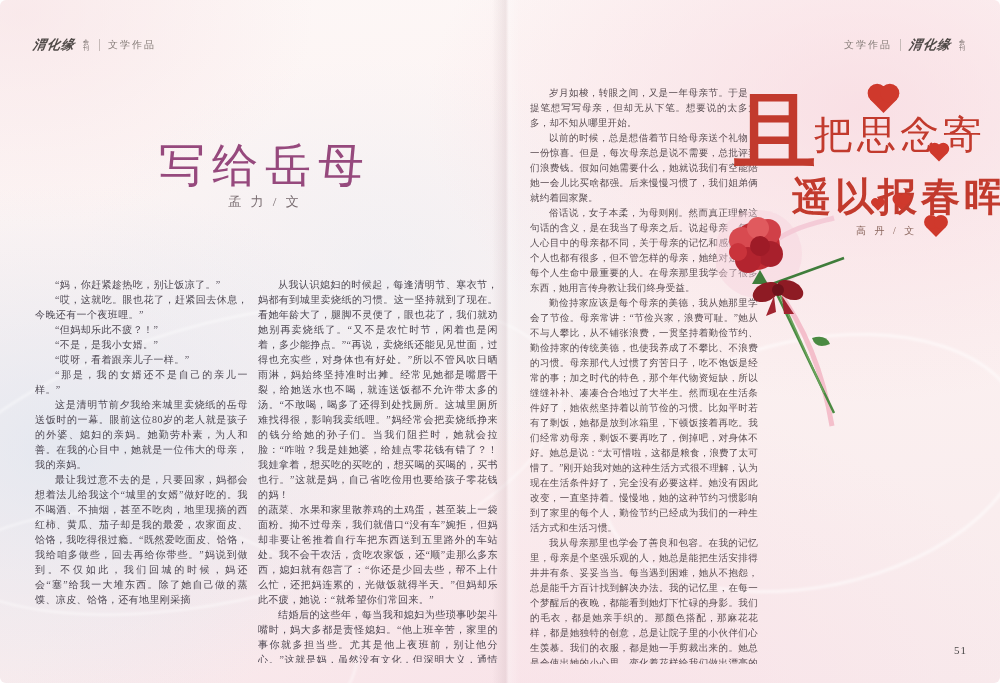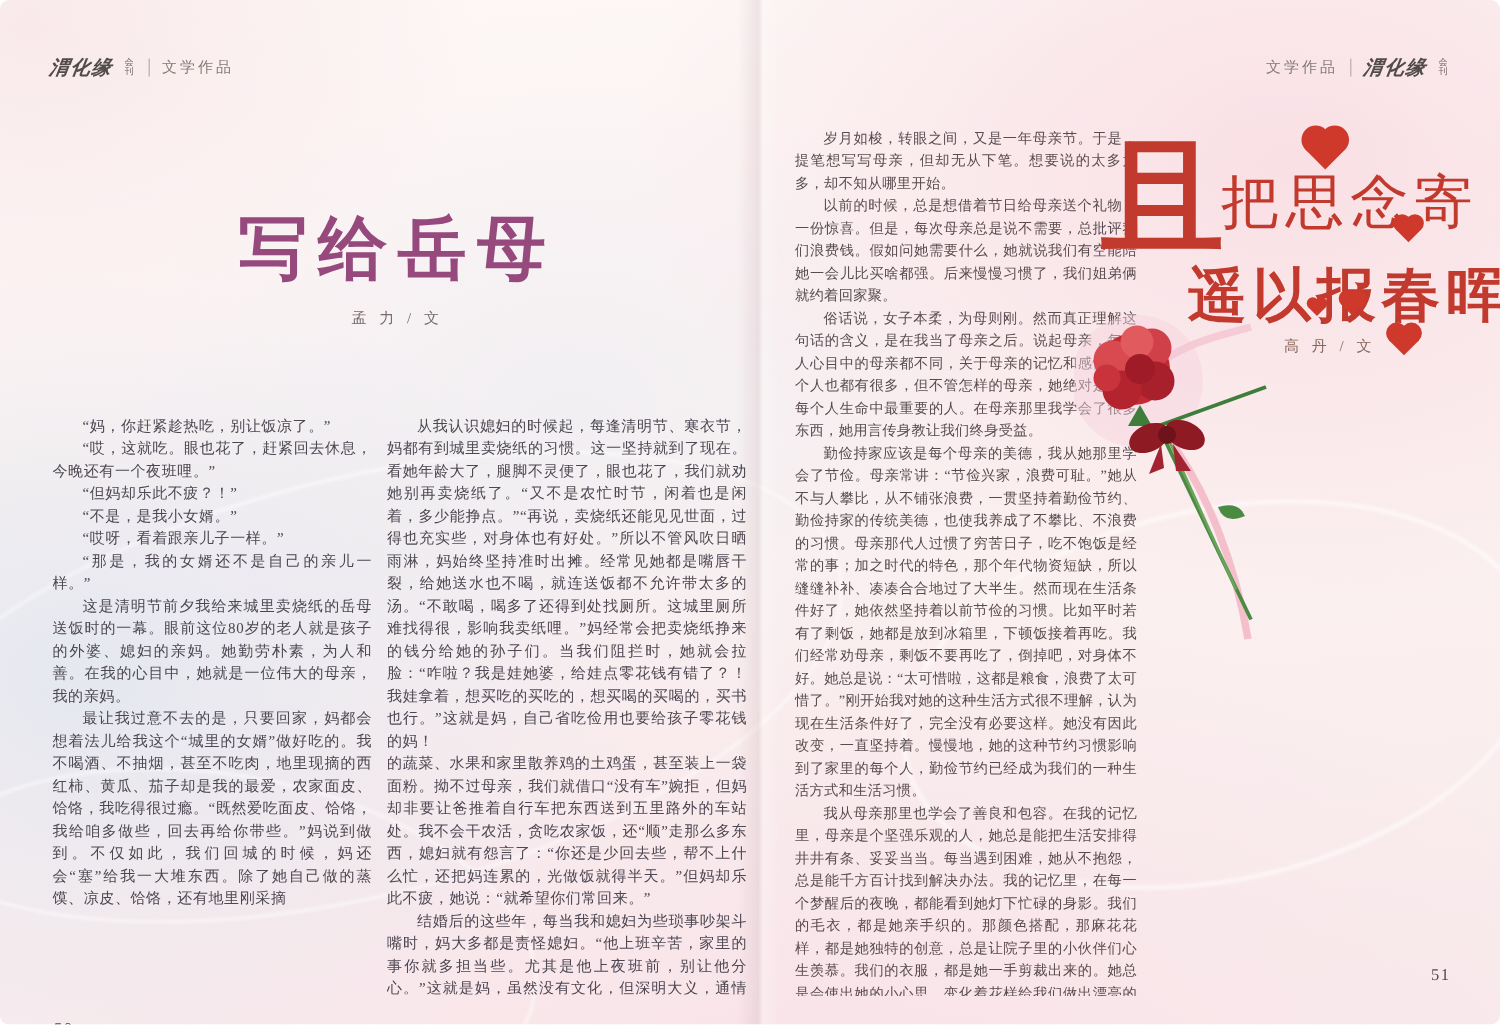--- a/index.html
+++ b/index.html
@@ -24,22 +24,22 @@
   .hdr{position:absolute;top:36px;display:flex;align-items:center;gap:8px;color:#7f7672}
   .hdr-left{left:33px}
   .hdr-right{right:33px}
   .logo{font-style:italic;font-weight:700;font-size:13px;color:#514b49;transform:skewX(-8deg);letter-spacing:1px}
   .logo-sub{font-size:6px;line-height:6px;color:#6f6764;width:8px}
   .hdr-div{width:1px;height:12px;background:#c6bab8}
   .hdr-section{font-size:10px;letter-spacing:2px;color:#847b77}
 
   
   .lp-titlebox{position:absolute;left:128px;top:138px;width:274px;text-align:center}
-  .lp-title{font-size:46px;font-weight:700;color:#96497d;letter-spacing:7px;line-height:1.2}
-  .lp-author{margin-top:12px;font-size:10px;color:#776b6f;letter-spacing:3px}
+  .lp-title{font-size:46px;font-weight:400;color:#96497d;letter-spacing:7px;line-height:1.2}
+  .lp-author{margin-top:0;font-size:13px;color:#776b6f;letter-spacing:3px}
   .pagenum{position:absolute;font-size:11px;color:#4d4a4a;letter-spacing:1px}
   .pn-left{left:36px;top:680px}
   .pn-right{left:954px;top:644px}
 
   .col{position:absolute;overflow:hidden;text-align:justify}
   .para{text-align:justify}
   .ind{text-indent:2em}
   .lp-col1{left:35px;top:277px;width:213px;height:382px;font-size:10px;line-height:15px;color:#4d4752;letter-spacing:.4px}
   .lp-col2{left:258px;top:277px;width:240px;height:386px;font-size:10px;line-height:15px;color:#4d4752;letter-spacing:.4px}
 

